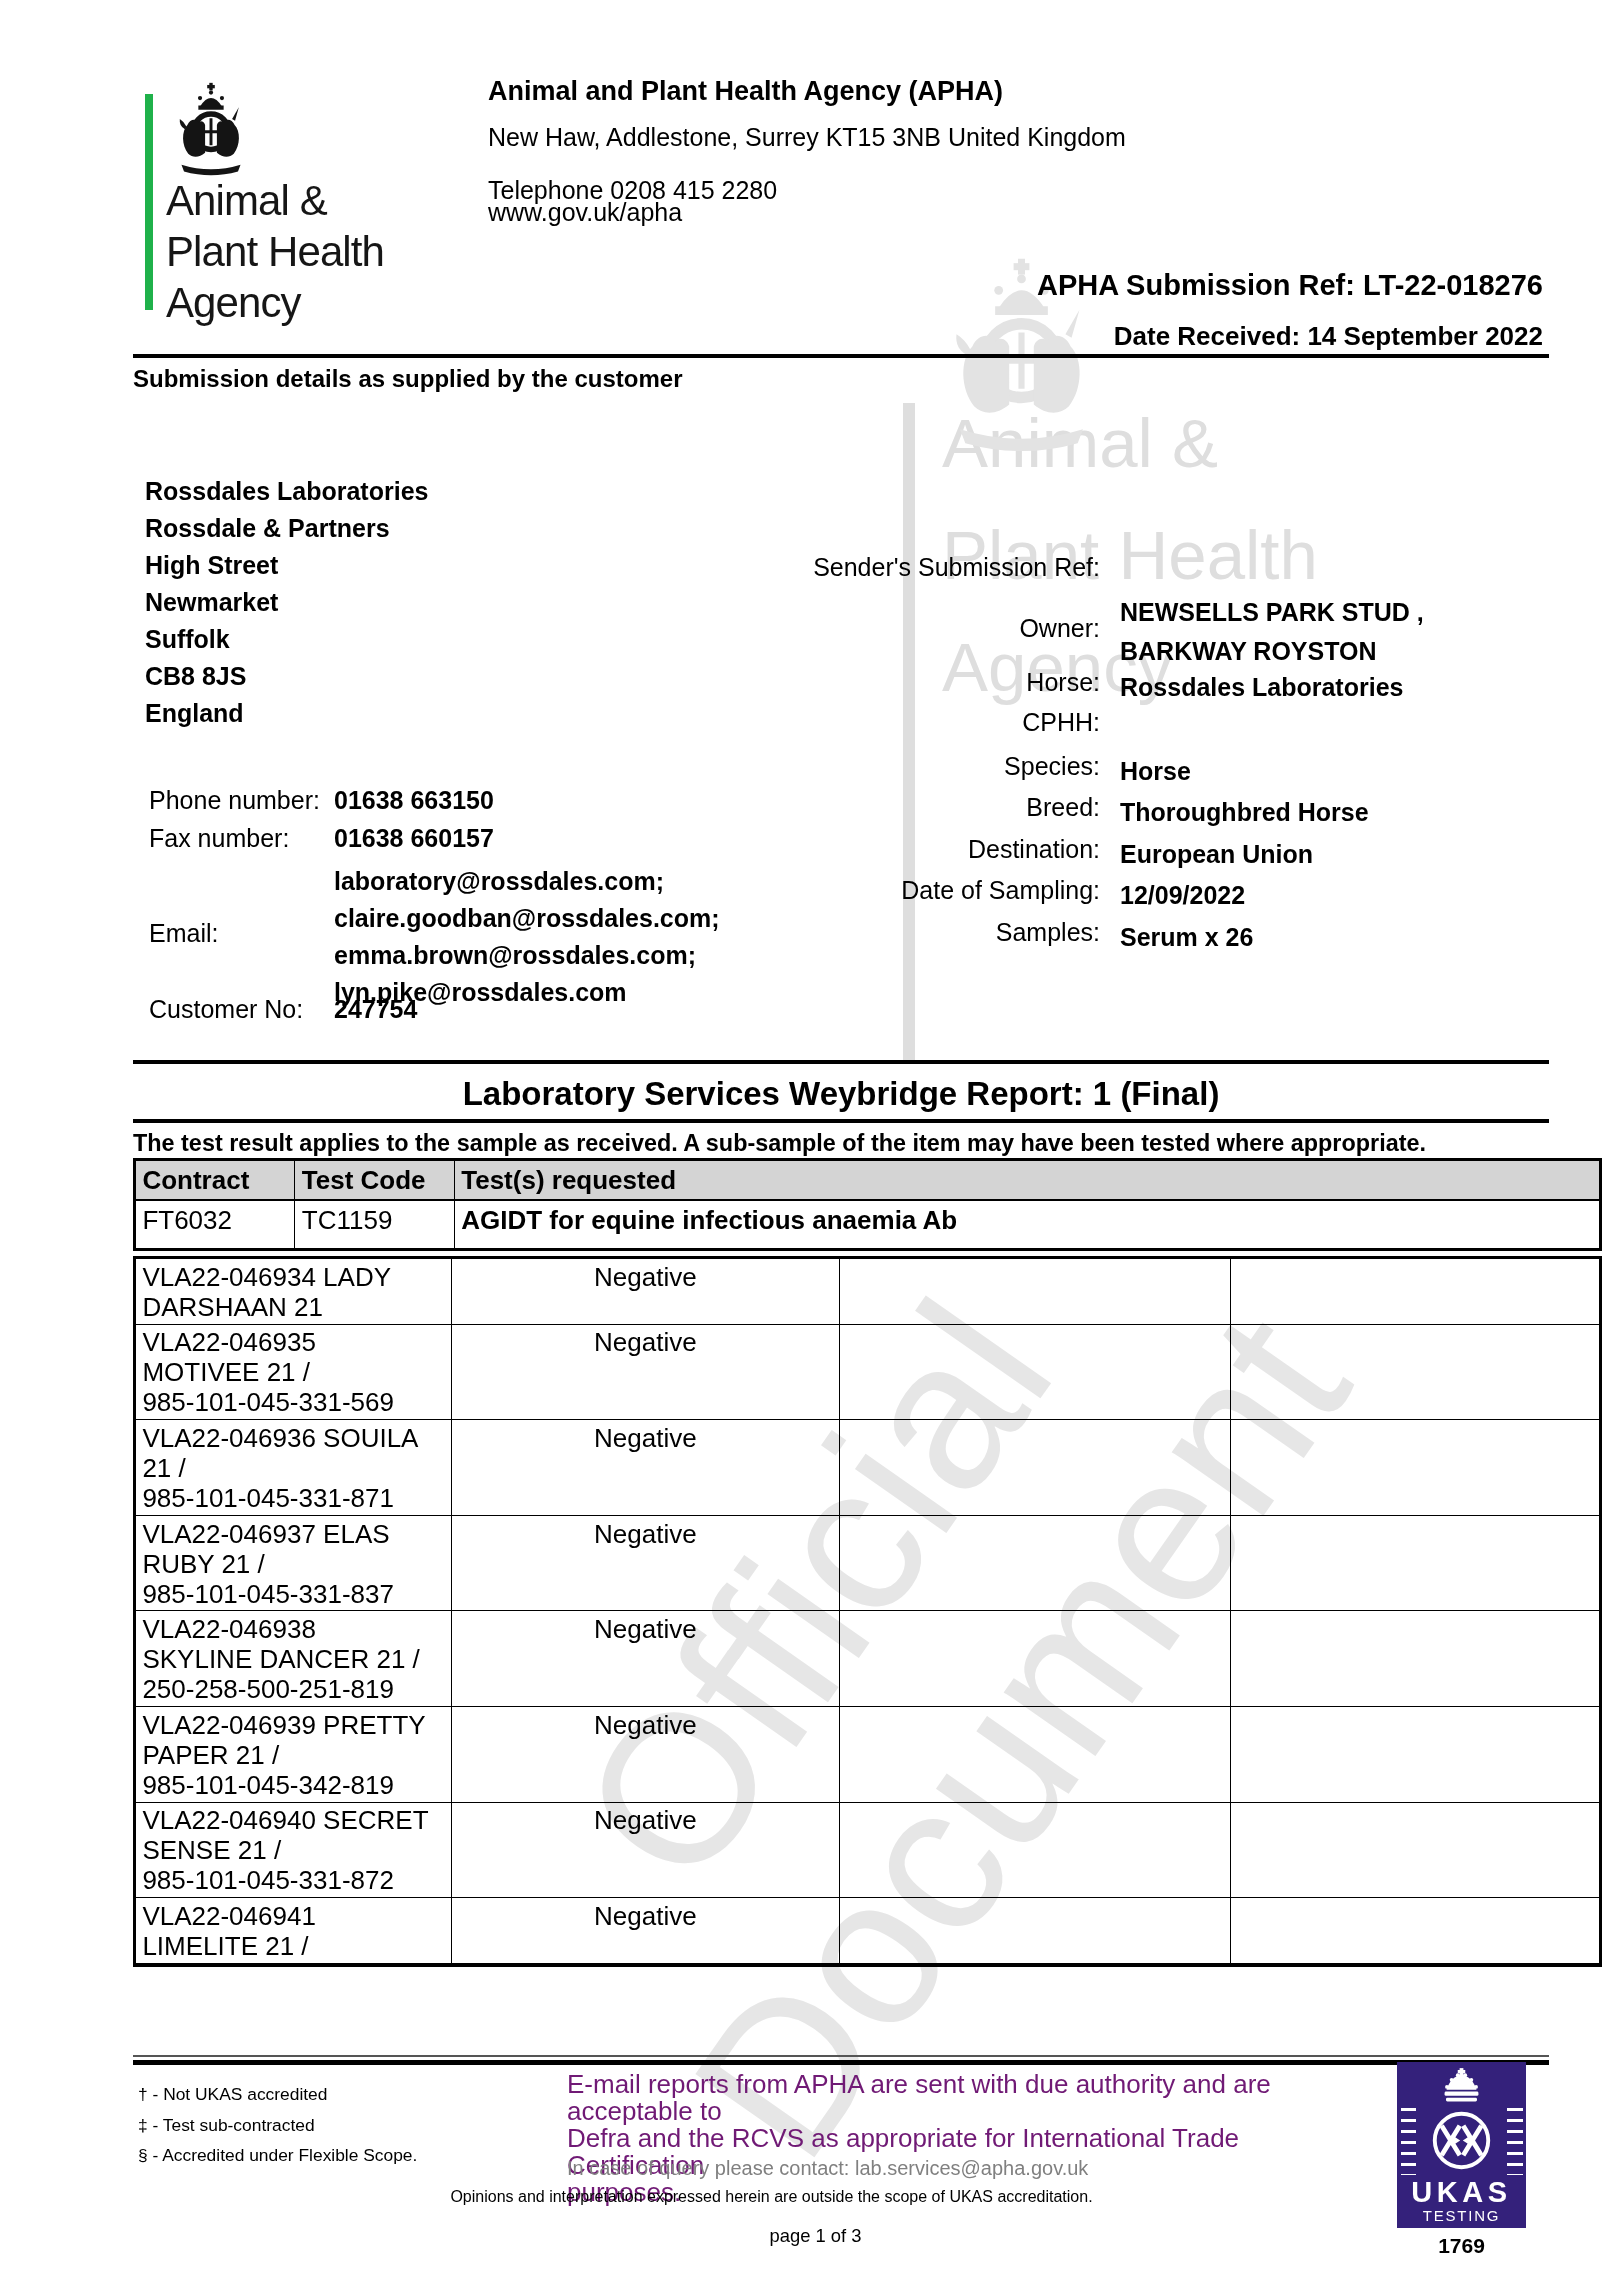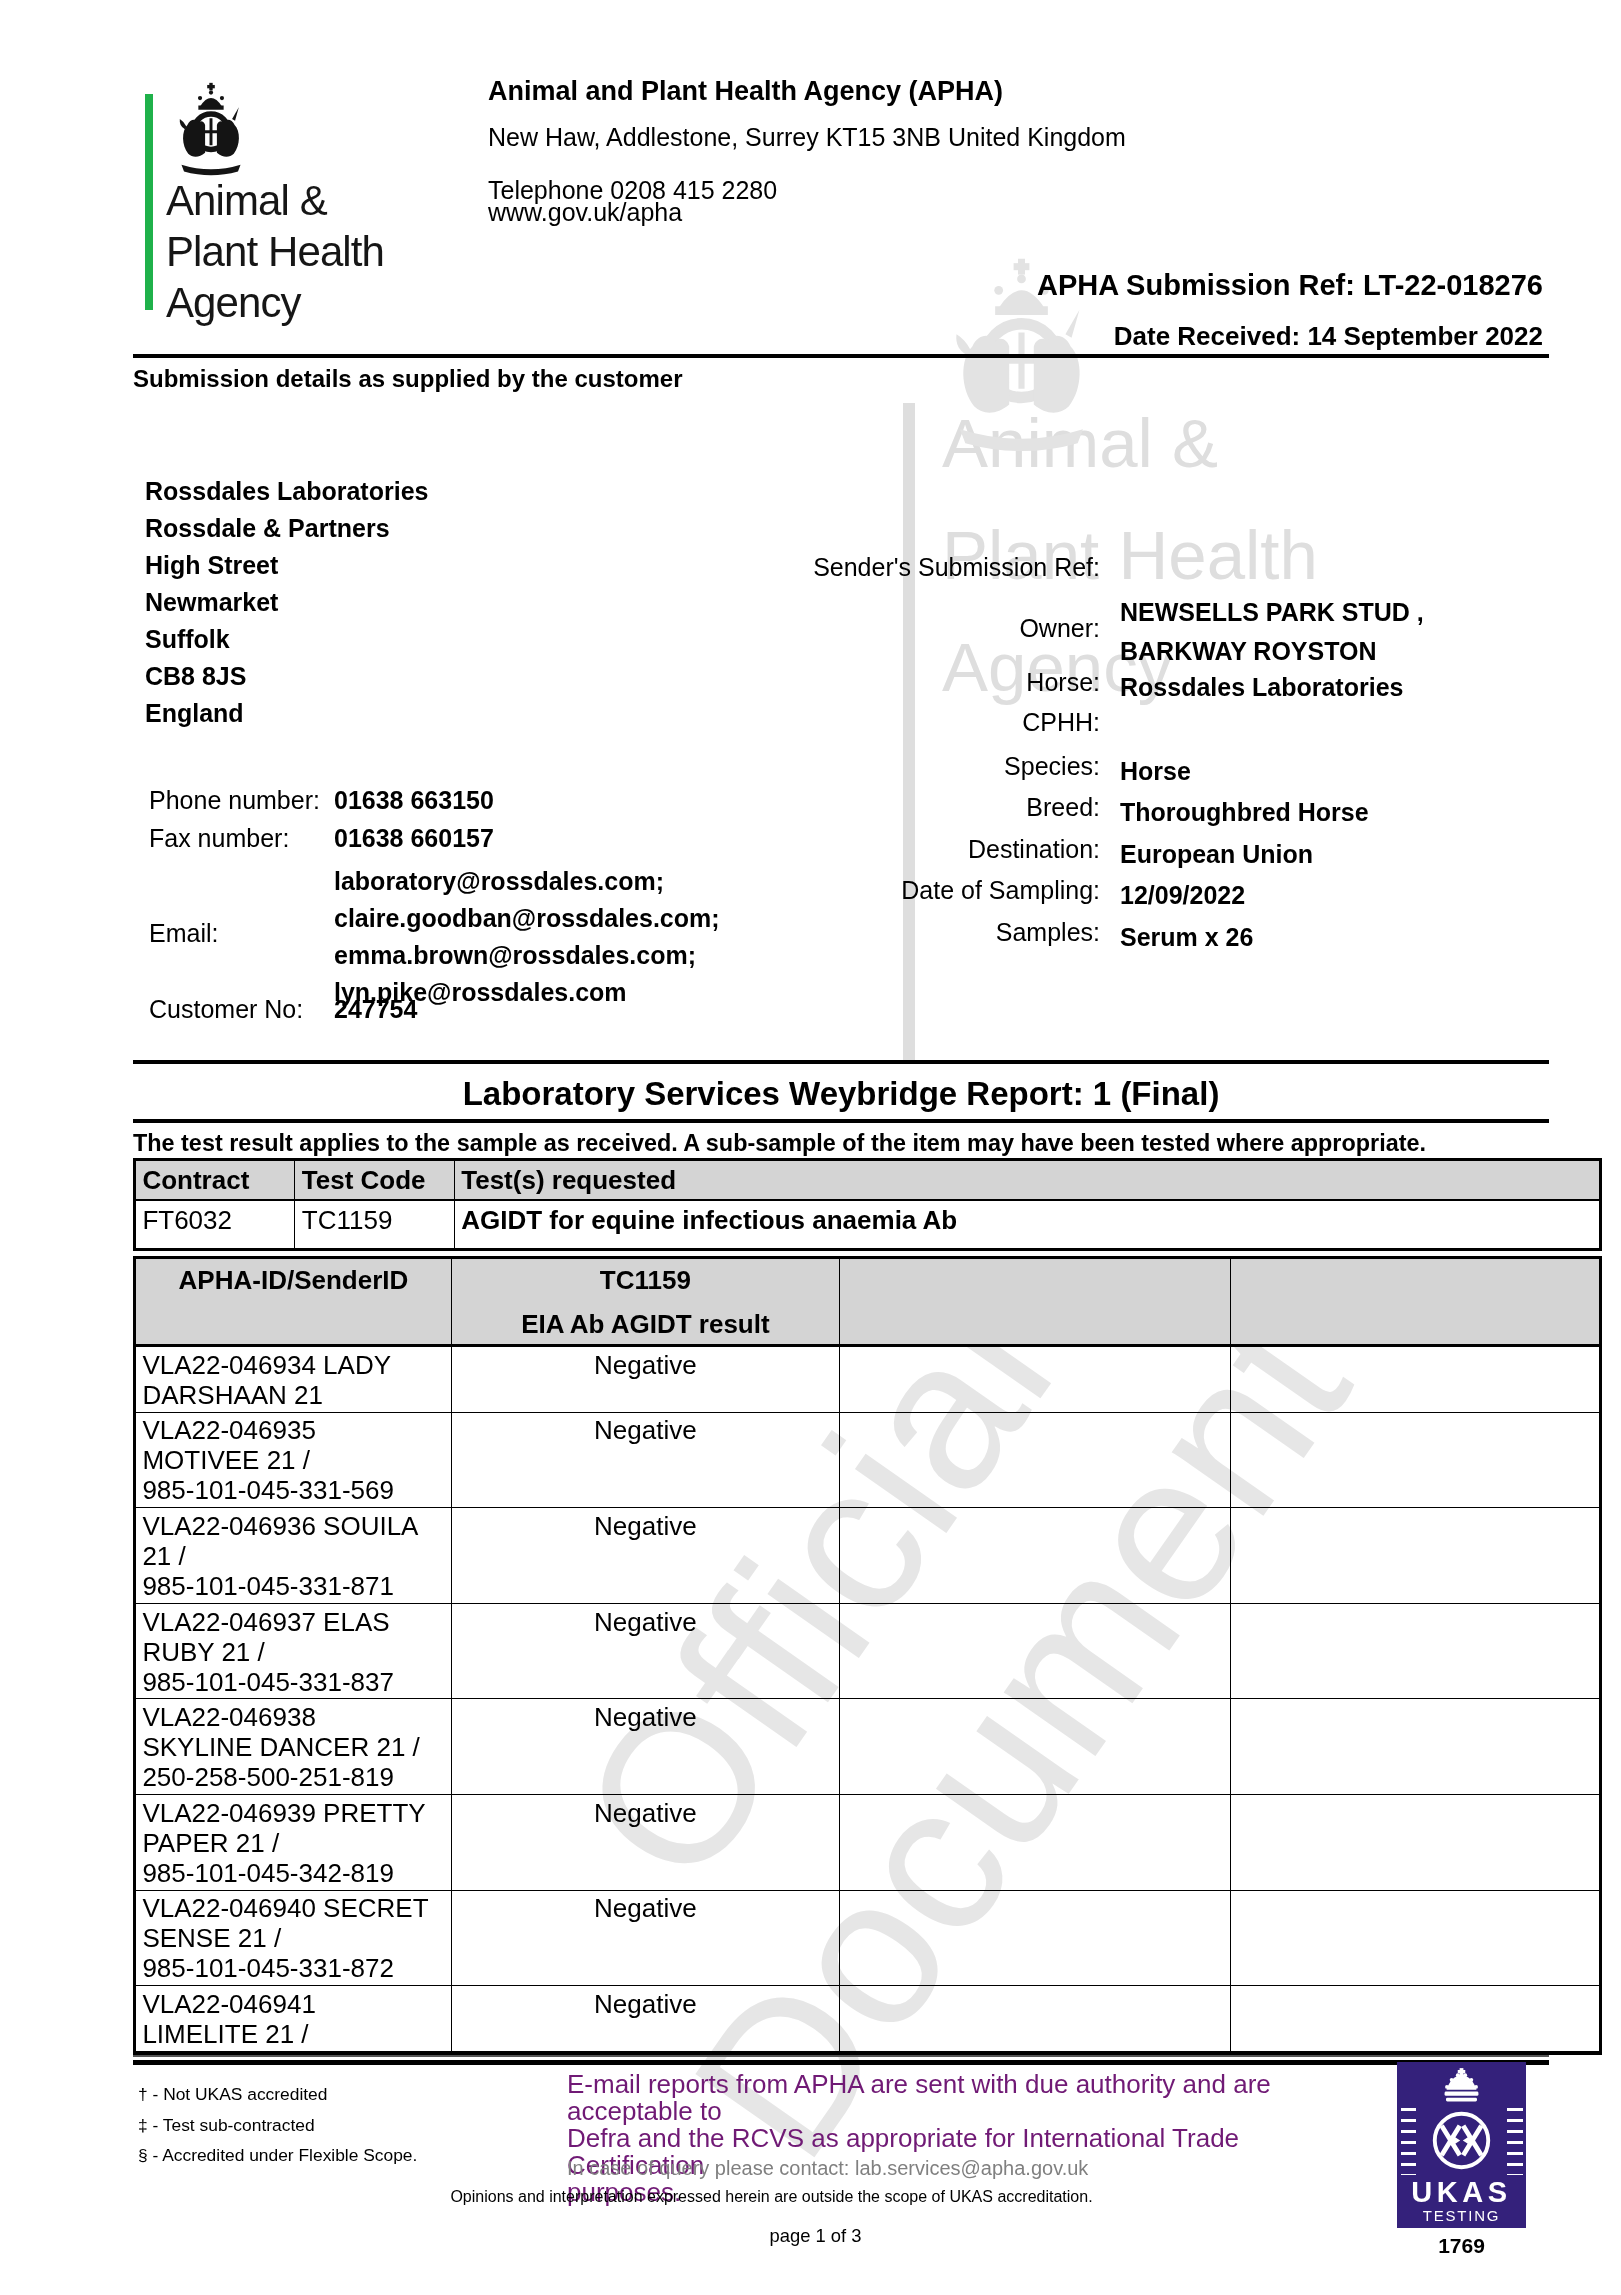--- a/index.html
+++ b/index.html
@@ -202,29 +202,20 @@
     </table>
 
   <table class="t2 abs" style="left:133px;top:1256px;">
     <colgroup>
         <col style="width:316px">
         <col style="width:387px">
         <col style="width:390px">
         <col style="width:369px">
       </colgroup>
     <tbody>
-        <tr class="hrow">
-      <td>APHA-ID/SenderID</td>
-      <td>
-        <span class="hdr2-code">TC1159</span>
-        <span>EIA Ab AGIDT result</span>
-      </td>
-      <td></td>
-      <td></td>
-    </tr>
     <tr class="drow">
       <td class="pre">VLA22-046934 LADY
 DARSHAAN 21</td>
       <td class="c-res">Negative</td>
       <td></td>
           <td></td>
     </tr>
     <tr class="drow">
       <td class="pre">VLA22-046935
 MOTIVEE 21 /

